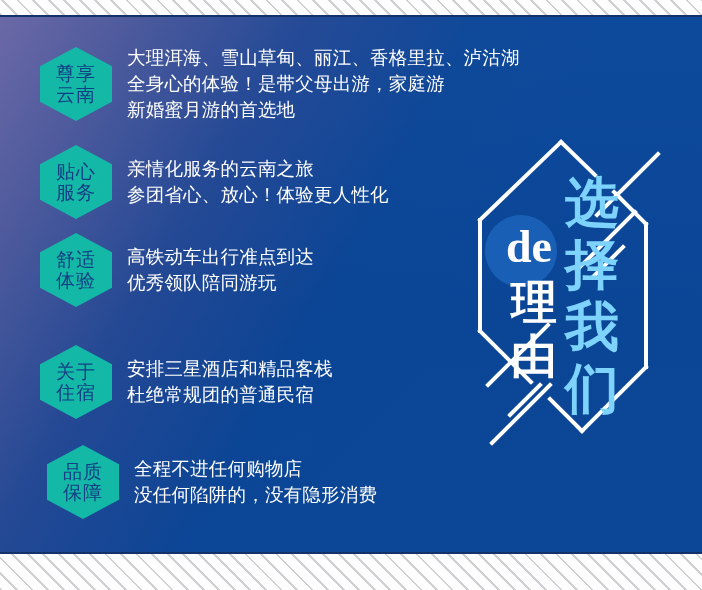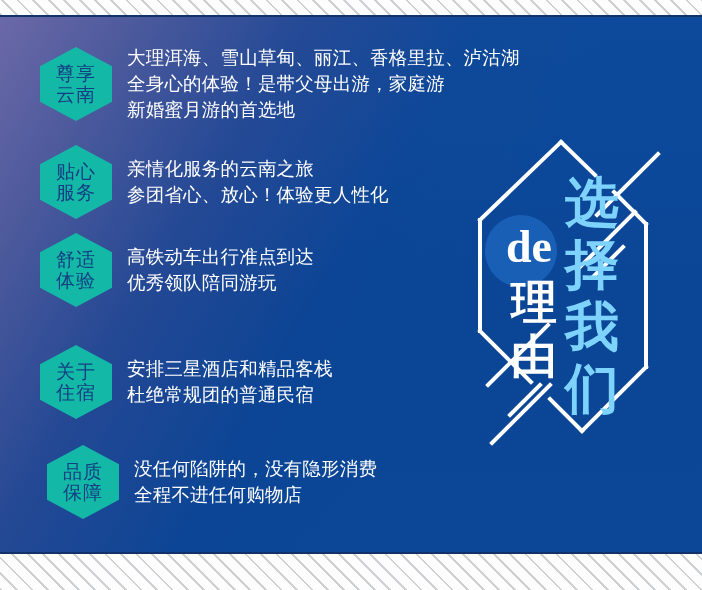--- a/index.html
+++ b/index.html
@@ -284,19 +284,19 @@
         <div class="desc-line">杜绝常规团的普通民宿</div>
       </div>
     </div>
 
     <div class="row row-4">
       <div class="hex">
         <div class="hex-line">品质</div>
         <div class="hex-line">保障</div>
       </div>
       <div class="desc">
+        <div class="desc-line">全程不进任何购物店</div>
         <div class="desc-line">没任何陷阱的，没有隐形消费</div>
-        <div class="desc-line">全程不进任何购物店</div>
       </div>
     </div>
 
   </div>
 </div>
 
 </body></html>

